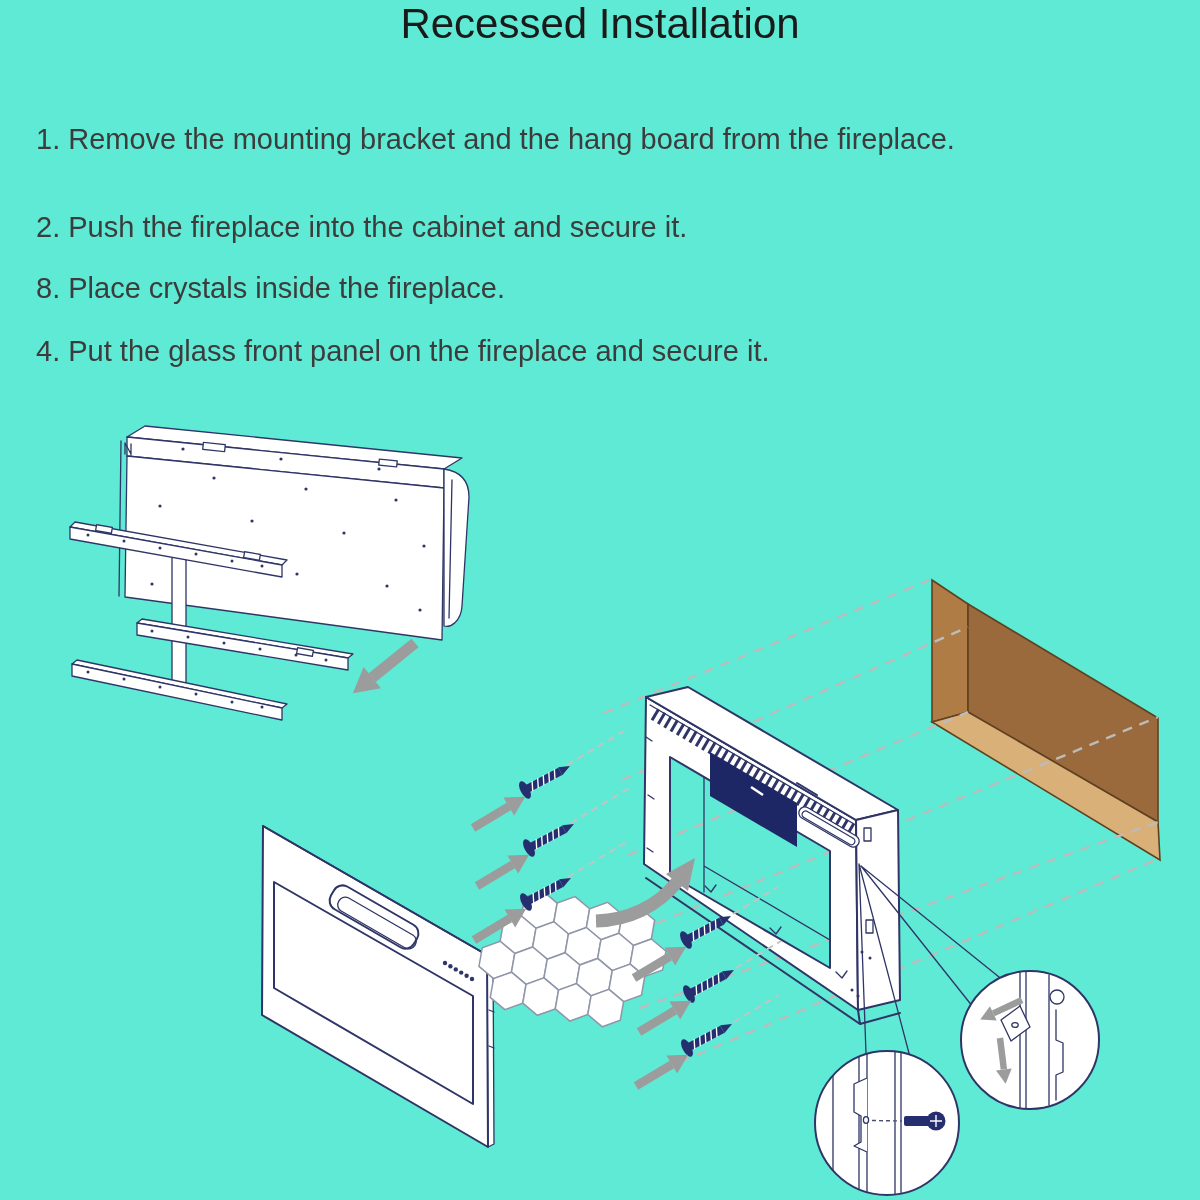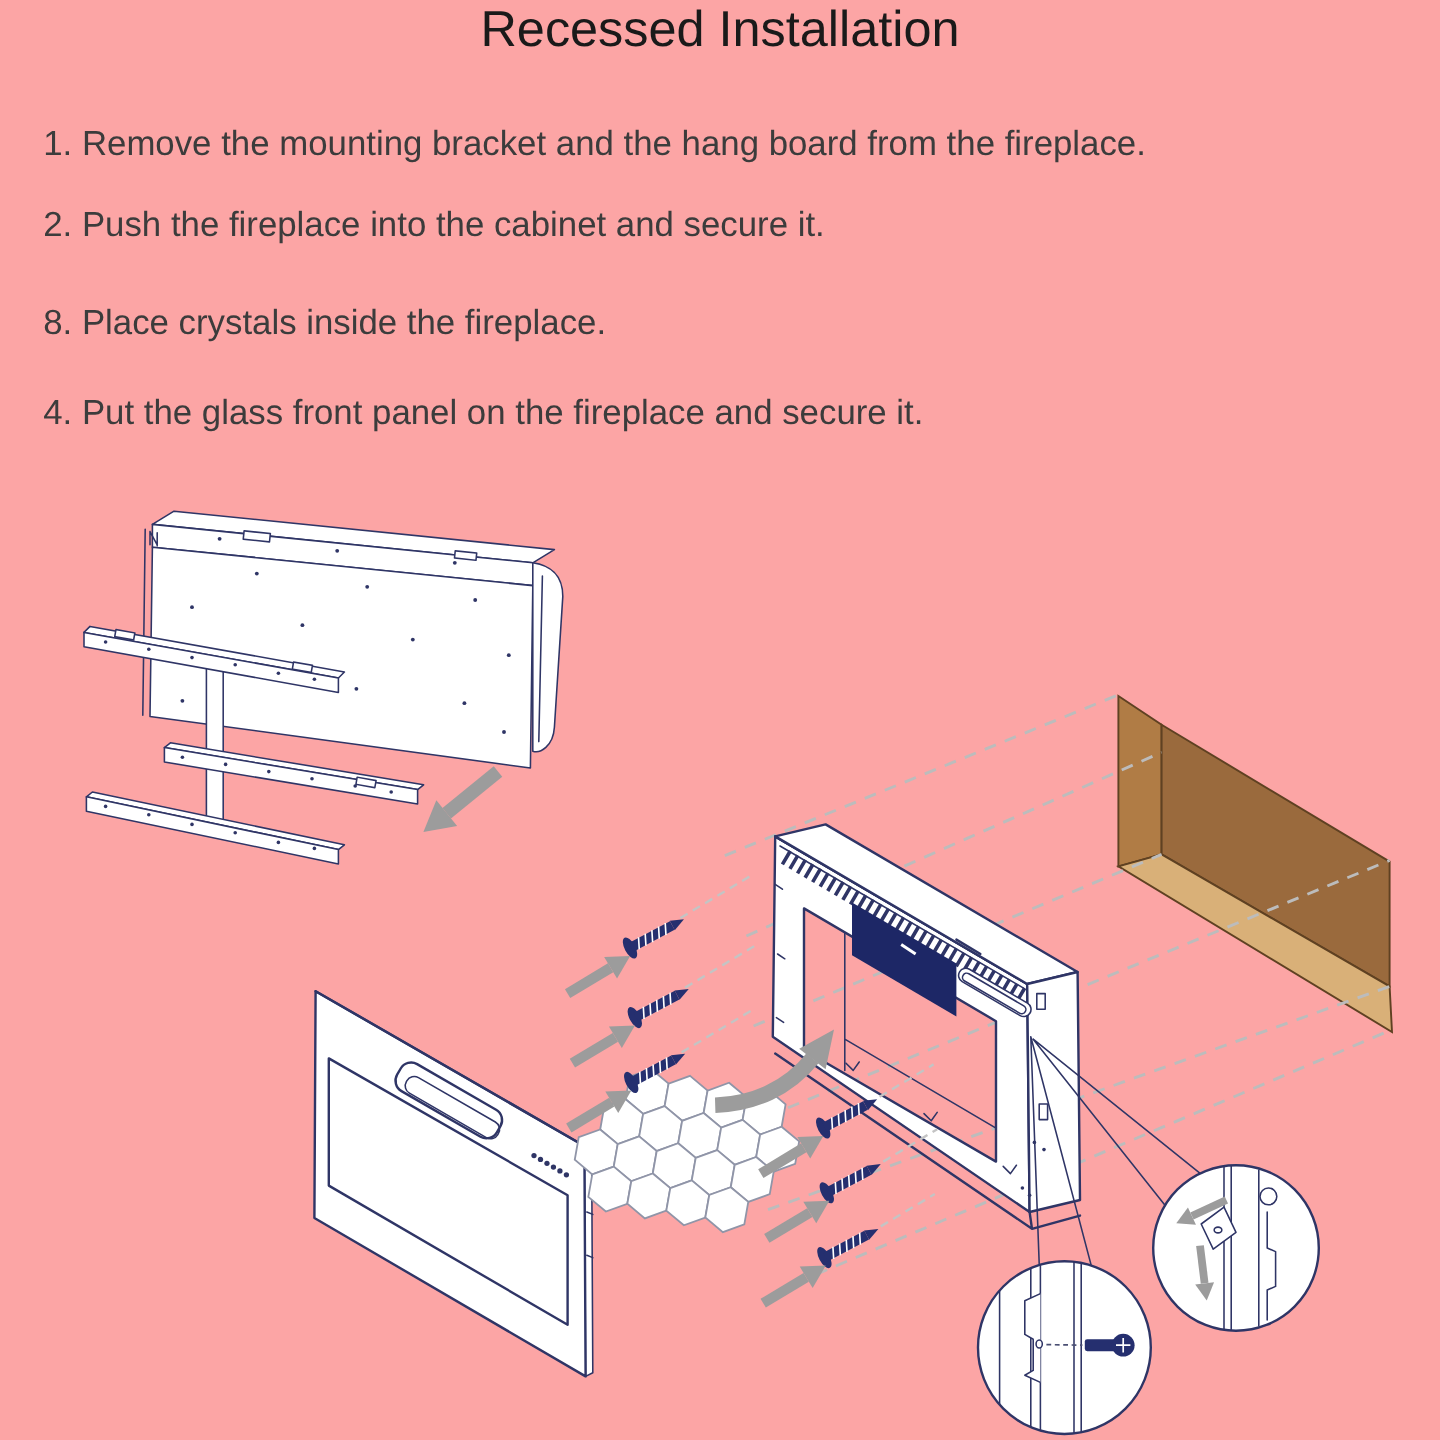--- a/index.html
+++ b/index.html
@@ -1,19 +1,19 @@
 <!DOCTYPE html>
 <html><head>
 <meta charset="utf-8">
 <style>
   html,body{margin:0;padding:0;background:#fff;overflow:hidden;}
-  .page{position:relative;width:1200px;height:1200px;background:#fca5a5;font-family:"Liberation Sans",sans-serif;}
+  .page{position:relative;width:1200px;height:1200px;background:#5eead4;font-family:"Liberation Sans",sans-serif;}
   .title{position:absolute;top:0;left:0;width:100%;text-align:center;font-size:42px;line-height:1.15;color:#1a1a1a;}
-  .step{position:absolute;left:36px;font-size:29px;color:#3c3c3c;white-space:nowrap;}
-  #s1{top:104px} #s2{top:172px} #s3{top:253px} #s4{top:328px}
+  .step{position:absolute;left:36px;font-size:29px;color:#3c3c3c;white-space:nowrap;margin-top:19px;}
+  #s1{top:104px} #s2{top:192px} #s3{top:253px} #s4{top:316px}
   svg{position:absolute;left:0;top:0;}
   .ln{stroke:#2f3566;fill:none;stroke-width:2;stroke-linecap:round;stroke-linejoin:round;}
   .lnw{stroke:#2f3566;fill:#ffffff;stroke-width:2;stroke-linejoin:round;}
   .thin{stroke-width:1.3;}
   .dash{stroke:#bcbcbc;stroke-width:2.4;stroke-dasharray:10 8;fill:none;}
   .sdash{stroke:#c4c4c4;stroke-width:2;stroke-dasharray:7 5;fill:none;}
   .cab{stroke:#5f4122;stroke-width:1.6;}
   .dot{fill:#2f3566;}
 </style>
 </head>

